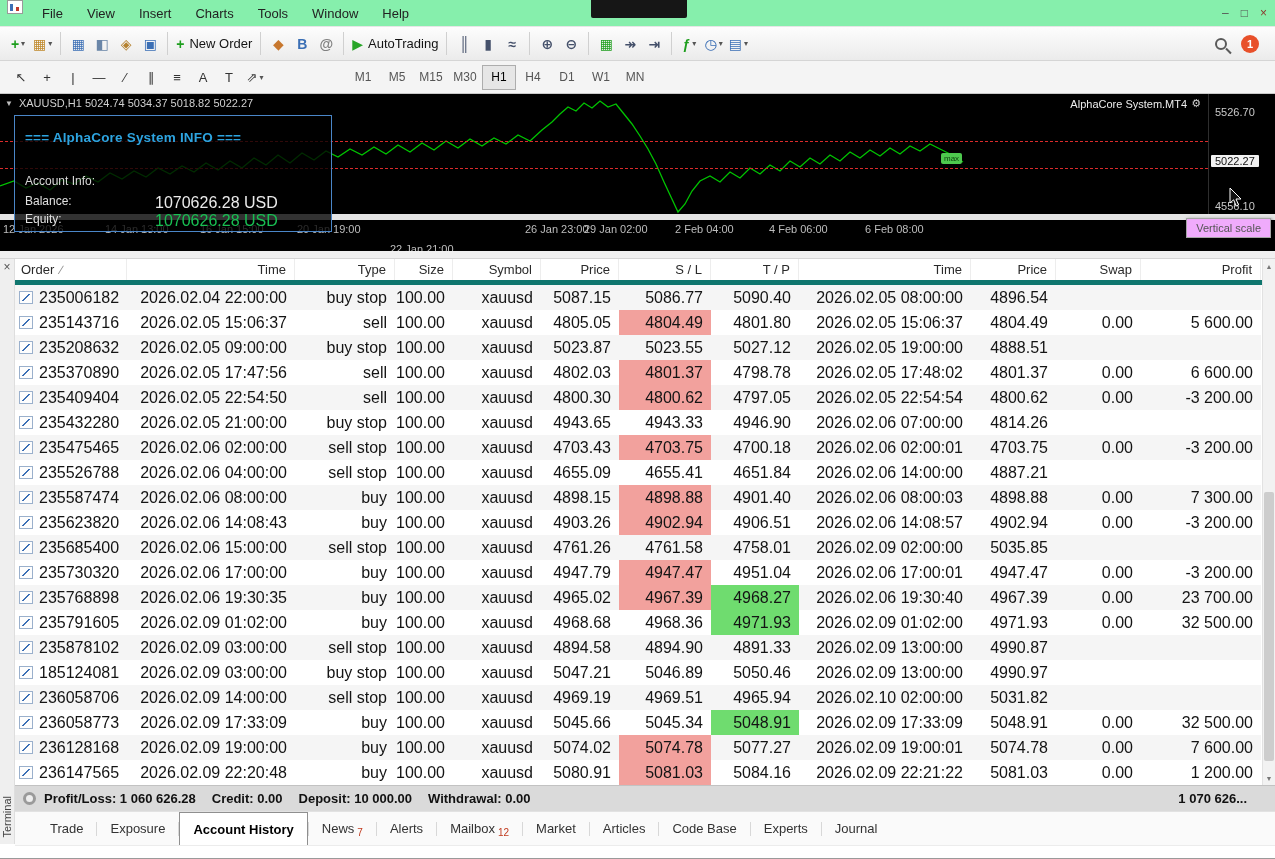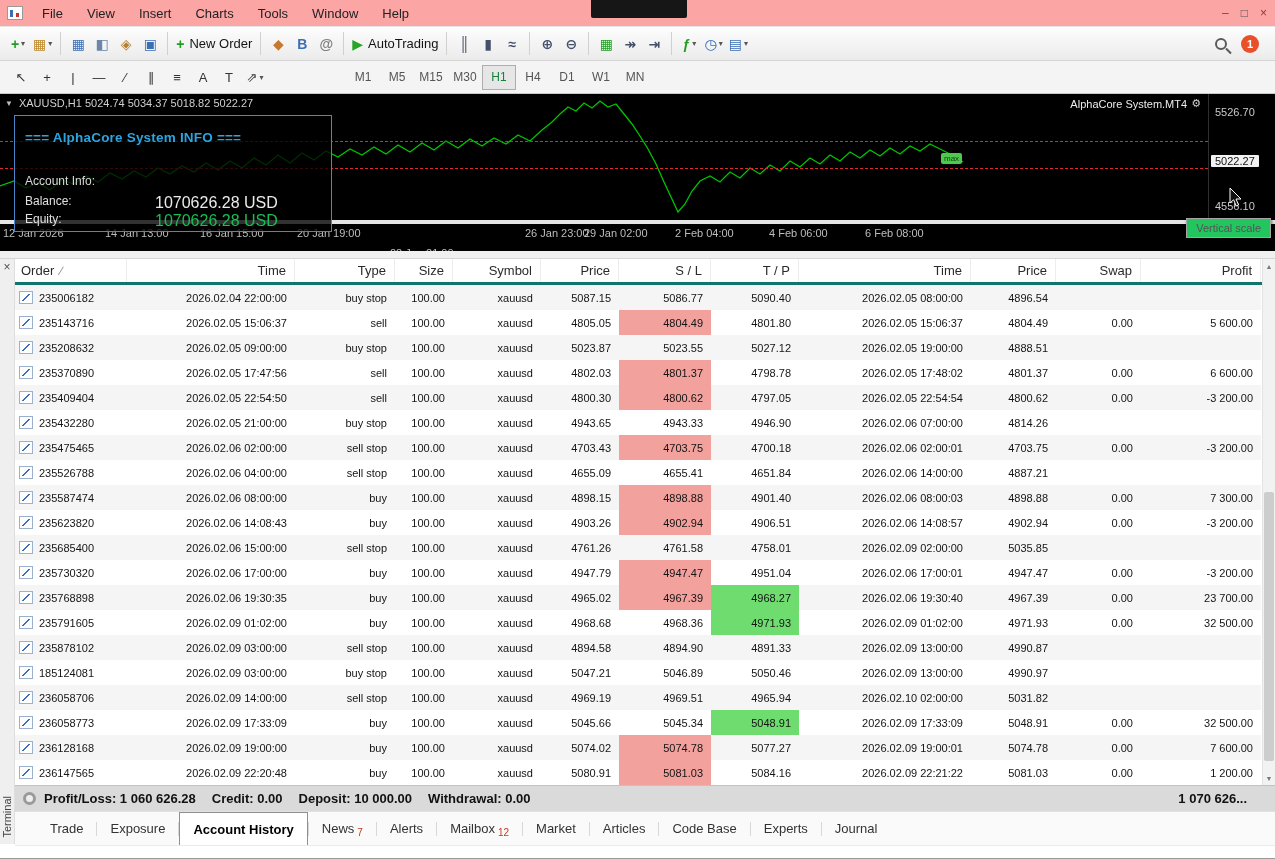--- a/index.html
+++ b/index.html
@@ -1,21 +1,21 @@
 <!DOCTYPE html>
 <html><head>
 <meta charset="utf-8">
 <style>
   *{box-sizing:border-box;margin:0;padding:0}
   html,body{width:1275px;height:859px;overflow:hidden;background:#fff;
     font-family:"Liberation Sans","DejaVu Sans",sans-serif;font-size:13px;color:#1a1a1a}
   .app{position:relative;width:1275px;height:859px;display:flex;flex-direction:column;border-bottom:1px solid #9a9a9a}
 
   
-  .menubar{height:26px;flex:none;display:flex;align-items:center;background:#fca5a5;position:relative}
+  .menubar{height:26px;flex:none;display:flex;background:#86efac;position:relative}
   .app-icon{width:16px;height:14px;margin:0 7px;position:relative;background:#fff;border:1px solid #9a9a9a;flex:none}
   .app-icon::before{content:"";position:absolute;left:2px;bottom:2px;width:3px;height:7px;background:#3b6fb5}
   .app-icon::after{content:"";position:absolute;left:8px;bottom:2px;width:3px;height:4px;background:#c0392b}
   .menu-items{display:flex;height:100%}
   .menu-item{padding:0 12px;height:100%;display:flex;align-items:center;color:#222}
   .top-black-box{position:absolute;left:591px;top:0;width:96px;height:18px;background:#161616;border-radius:0 0 2px 2px}
   .win-controls{margin-left:auto;display:flex;align-items:center;gap:12px;padding-right:8px;font-size:12px;color:#555}
   .win-close{color:#8b3a2f}
 
   
@@ -31,65 +31,65 @@
   .mag-icon{width:12px;height:12px;border:2px solid #5a5a5a;border-radius:50%;position:relative;flex:none}
   .mag-icon::after{content:"";position:absolute;width:7px;height:2px;background:#5a5a5a;transform:rotate(45deg);left:8px;top:10px}
   .notif-badge{width:18px;height:18px;border-radius:50%;background:#e8502a;color:#fff;font-size:11px;font-weight:bold;
     display:flex;align-items:center;justify-content:center}
 
   
   .toolbar2{height:33px;flex:none;display:flex;align-items:center;background:#f4f4f4;border-bottom:1px solid #c9c9c9;padding:0 8px}
   .tool-icon{width:26px;height:23px;display:flex;align-items:center;justify-content:center;font-size:13px;color:#333}
   .tf-group{margin-left:78px;display:flex;align-items:center}
   .tf-btn{width:34px;height:25px;display:flex;align-items:center;justify-content:center;font-size:12px;color:#555}
-  .tf-btn.active{background:#e6e6e6;border:1px solid #adadad;color:#15803d}
+  .tf-btn.active{background:#e6e6e6;border:1px solid #adadad;color:#000000}
 
   
   .chart{position:relative;height:157px;flex:none;background:#000;overflow:hidden}
   .plot{position:absolute;left:0;top:0;width:1208px;height:138px}
   .ch-head{position:absolute;top:3px;left:5px;color:#d0d0d0;font-size:11px;display:flex;gap:6px;align-items:center;z-index:4}
   .ch-ea{position:absolute;top:3px;right:74px;color:#ececec;font-size:11px;display:flex;gap:4px;align-items:center;z-index:4}
   .redline{position:absolute;left:0;right:67px;height:0;border-top:1px dashed #d92b2b;z-index:2}
   .redline.l1{top:47px}.redline.l2{top:74px}
   .px-scale{position:absolute;top:0;right:0;width:67px;bottom:19px;background:#000;border-left:1px solid #2e2e2e;z-index:3}
   .px-label{position:absolute;left:6px;color:#c9c9c9;font-size:11px}
   .px-top{top:12px}.px-bot{top:106px}
   .px-cur{top:61px;left:2px;background:#f2f2f2;color:#111;padding:0 4px;border-radius:1px}
-  .xaxis{position:absolute;left:0;right:0;bottom:0;height:31px;background:#000;border-top:4px solid #e5e5e5;z-index:3}
+  .xaxis{position:absolute;left:0;right:0;bottom:0;height:37px;background:#000;border-top:6px solid #e5e5e5;z-index:3}
   .xaxis span{position:absolute;top:3px;color:#bdbdbd;font-size:11px;white-space:nowrap}
   .info-panel{position:absolute;left:14px;top:21px;width:318px;bottom:19px;border:1px solid #4a86c8;background:rgba(0,0,0,.78);z-index:4}
   .ip-title{position:absolute;top:14px;left:10px;color:#2da4e0;font-weight:bold;font-size:13.5px;letter-spacing:.2px}
   .ip-section{position:absolute;top:58px;left:10px;color:#d8d8d8;font-size:12px}
   .ip-lab{position:absolute;left:10px;color:#e0e0e0;font-size:12px}
   .ip-val{position:absolute;left:140px;font-size:16px;color:#eaeaea}
   .ip-bal{top:78px}.ip-eq{top:96px}
   .ip-eq-val{color:#18bf52}
   .max-badge{position:absolute;left:941px;top:59px;background:#4ec94e;color:#0b3d0b;font-size:8px;line-height:11px;height:11px;
     padding:0 3px;border-radius:2px;z-index:4}
-  .vtooltip{position:absolute;right:4px;top:124px;background:#22c55e;border:1px solid #a5a5a5;color:#555;font-size:11px;
+  .vtooltip{position:absolute;right:4px;top:124px;background:#f0abfc;border:1px solid #a5a5a5;color:#555;font-size:11px;
     padding:3px 9px;z-index:6;box-shadow:1px 1px 3px rgba(0,0,0,.5);white-space:nowrap}
   .cursor-arrow{position:absolute;left:1229px;top:94px;z-index:7}
 
   .splitter{height:7px;background:#f0f0f0;flex:none}
 
   
   .terminal-wrap{height:586px;flex:none;display:flex;border-top:1px solid #d5d5d5}
   .side-strip{width:15px;flex:none;background:#efefef;border-right:1px solid #dedede;position:relative}
   .side-close{position:absolute;top:1px;left:0;right:0;text-align:center;font-size:12px;color:#555}
   .side-label{position:absolute;bottom:6px;left:1px;writing-mode:vertical-rl;transform:rotate(180deg);font-size:11px;color:#444}
   .table-main{flex:1;display:flex;flex-direction:column;position:relative;min-width:0}
 
   .grid-row{display:grid;grid-template-columns:112px 168px 100px 58px 88px 78px 92px 88px 172px 85px 85px 1fr;align-items:center}
-  .thead{height:26px;flex:none;background:#fff;border-bottom:3px solid #0f766e;padding-right:14px}
+  .thead{height:26px;flex:none;background:#fff;border-bottom:5px solid #0f766e;padding-right:14px}
   .hcell{height:100%;display:flex;align-items:center;justify-content:flex-end;padding-right:8px;color:#2a2a2a;
     border-right:1px solid #ededed;white-space:nowrap}
   .hcell-first{justify-content:flex-start;padding-left:6px}
   .sort-ind{color:#8a8a8a;margin-left:6px;font-size:12px}
   .tbody{height:500px;flex:none;overflow:hidden;padding-right:14px;display:flex;flex-direction:column}
-  .t-row{height:25px;flex:none;font-size:11px;color:#141414}
+  .t-row{height:25px;flex:none;font-size:16px;color:#141414}
   .t-row:nth-child(odd){background:#f5f5f5}
   .cell{padding-right:8px;text-align:right;white-space:nowrap;overflow:hidden;height:100%;display:flex;
     align-items:center;justify-content:flex-end}
   .cell-order{justify-content:flex-start;text-align:left;padding-left:4px;gap:6px}
   .order-ic{width:14px;height:13px;flex:none;background:#fdfdfd;border:1px solid #9ab0cc;position:relative}
   .order-ic::after{content:"";position:absolute;left:2px;top:2px;right:2px;bottom:2px;
     background:linear-gradient(135deg,transparent 42%,#3b6fb5 42%,#3b6fb5 58%,transparent 58%)}
   .hl-red{background:#f2a19d}
   .hl-green{background:#6fdc6f}
 

